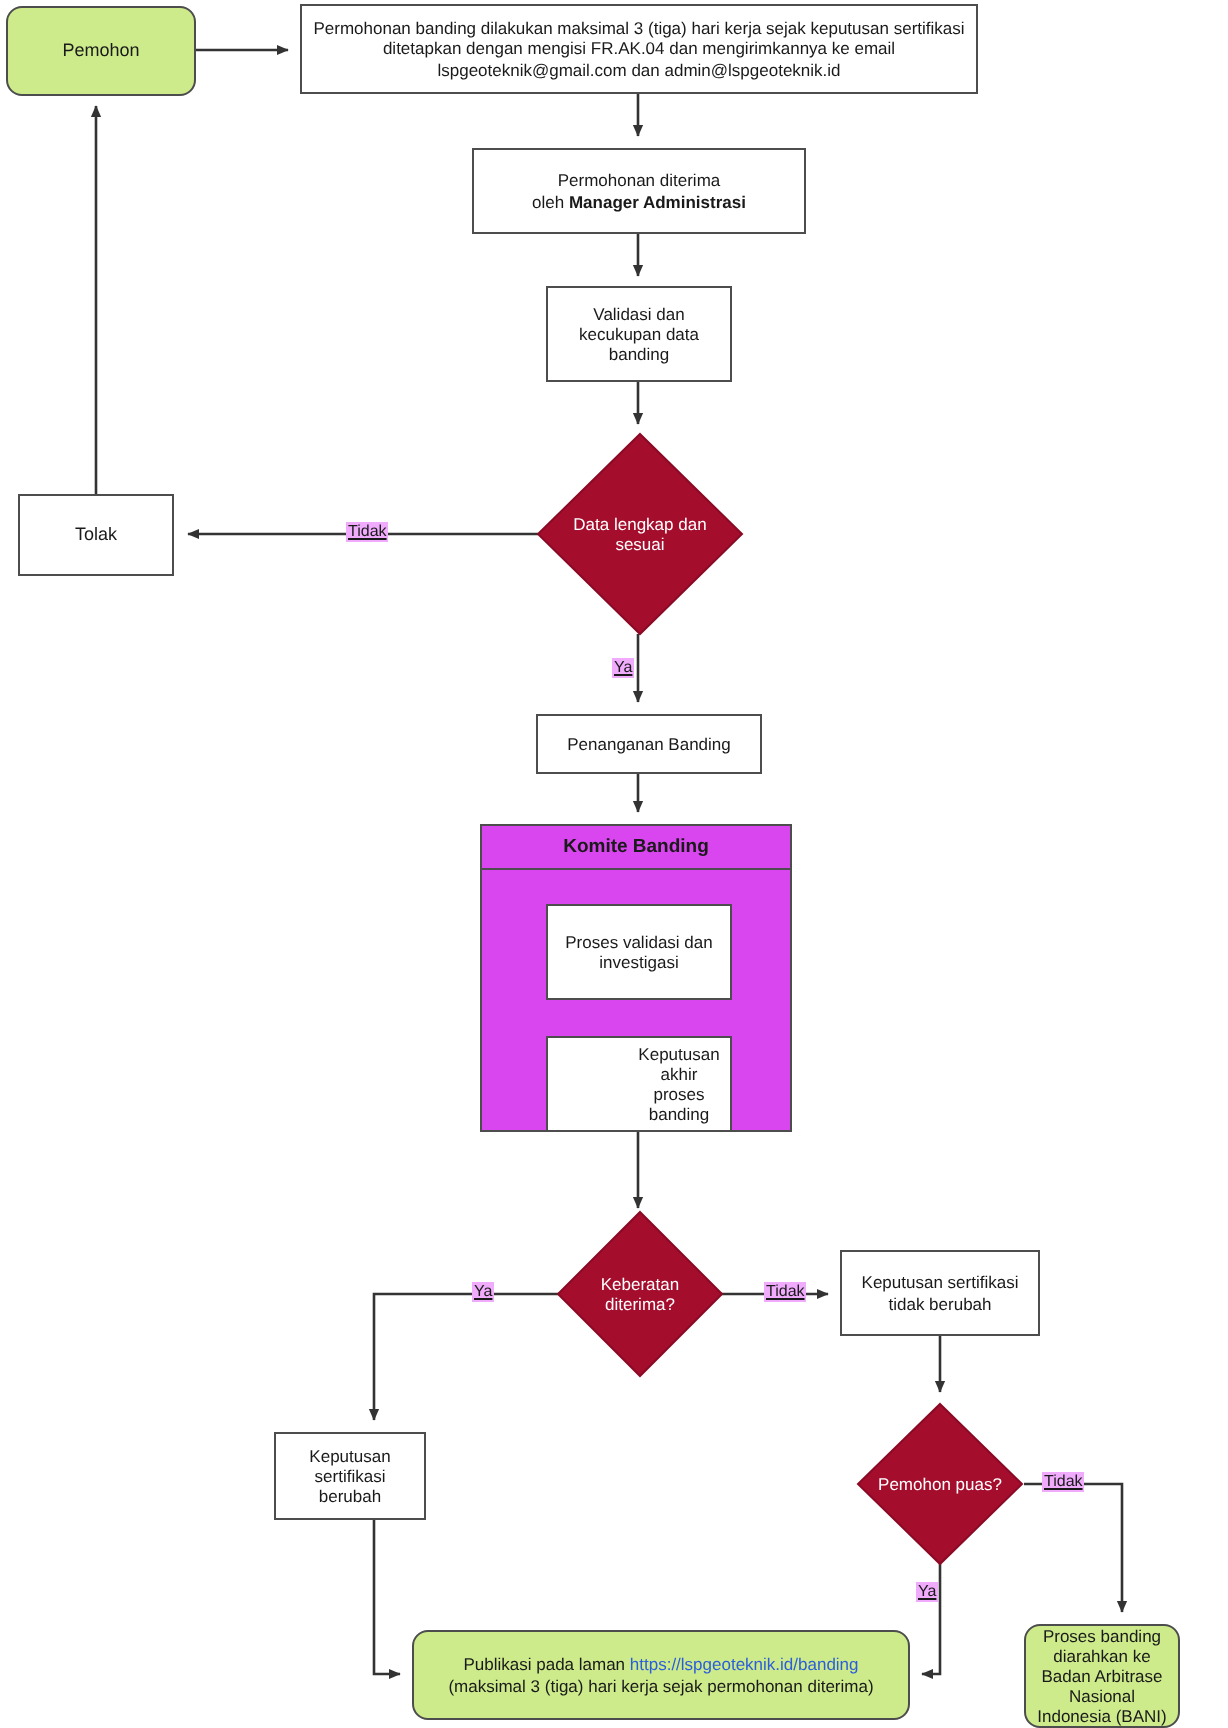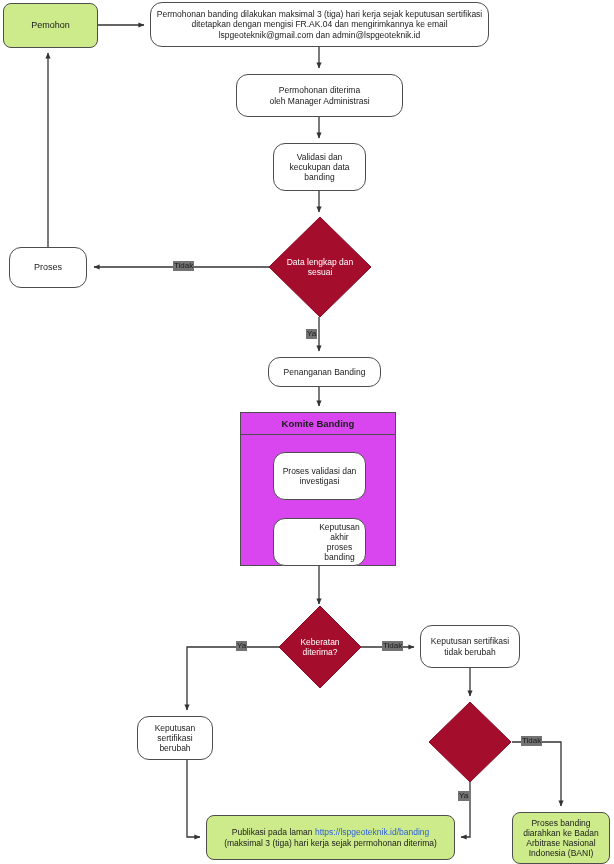--- a/index.html
+++ b/index.html
@@ -29,21 +29,21 @@
     box-sizing: border-box;
     display: flex;
     align-items: center;
     justify-content: center;
     text-align: center;
     line-height: 1.18;
     color: #1a1a1a;
   }
   .box {
     border: 1.2px solid #4d4d4d;
-    border-radius: 12px;
+    border-radius: 0;
     background: #ffffff;
     padding: 2px 4px;
   }
   .box-green {
     background: #cdeb8b;
     border: 1.2px solid #4d4d4d;
     border-radius: 8px;
     padding: 2px 4px;
   }
   .container-box {
@@ -74,32 +74,33 @@
     display: flex;
     align-items: center;
     justify-content: center;
     text-align: center;
     color: #ffffff;
     line-height: 1.2;
     pointer-events: none;
   }
   .edge-label {
     position: absolute;
-    background: #737373;
+    background: #f0abfc;
     color: #1a1a1a;
     font-size: 8px;
     padding: 0 1px;
     line-height: 10px;
     white-space: nowrap;
+    text-decoration: underline;
   }
   .link {
     color: #2b5fd9;
   }
   .bold {
-    font-weight: normal;
+    font-weight: bold;
     text-align: center;
   }
   .t9 { font-size: 9px; }
   .t85 { font-size: 8.5px; }
 </style>
 </head>
 <body>
 
 <div id="canvas">
 
@@ -170,21 +171,21 @@
     <span>Validasi dan kecukupan data banding</span>
   </div>
 
   <div class="diamond-wrap" style="left:269px; top:217px; width:102px; height:100px;">
     <div class="diamond-label t85" style="padding:0 14px; box-sizing:border-box;">
       <span>Data lengkap dan sesuai</span>
     </div>
   </div>
 
   <div class="node box t9" style="left:9px; top:247px; width:78px; height:41px;">
-    <span>Proses</span>
+    <span>Tolak</span>
   </div>
 
   <div class="node box t85" style="left:268px; top:357px; width:113px; height:30px;">
     <span>Penanganan Banding</span>
   </div>
 
   <div class="node container-box" style="left:240px; top:412px; width:156px; height:154px;">
     <div class="container-header">Komite Banding</div>
   </div>
 
@@ -203,29 +204,34 @@
   </div>
 
   <div class="node box t85" style="left:420px; top:625px; width:100px; height:43px;">
     <span>Keputusan sertifikasi tidak berubah</span>
   </div>
 
   <div class="node box t85" style="left:137px; top:716px; width:76px; height:44px;">
     <span>Keputusan sertifikasi berubah</span>
   </div>
 
+  <div class="diamond-wrap" style="left:429px; top:702px; width:82px; height:80px;">
+    <div class="diamond-label t85" style="padding:0 10px; box-sizing:border-box;">
+      <span>Pemohon puas?</span>
+    </div>
+  </div>
 
   <div class="node box-green t85" style="left:206px; top:815px; width:249px; height:45px;">
     <div>
       <div><span>Publikasi pada laman </span><span class="link">https://lspgeoteknik.id/banding</span></div>
       <div>(maksimal 3 (tiga) hari kerja sejak permohonan diterima)</div>
     </div>
   </div>
 
-  <div class="node box-green t85" style="left:512px; top:812px; width:98px; height:52px;">
+  <div class="node box-green t85" style="left:512px; top:812px; width:78px; height:52px;">
     <span>Proses banding diarahkan ke Badan Arbitrase Nasional Indonesia (BANI)</span>
   </div>
 
   <div class="edge-label" style="left:173px; top:261px;">Tidak</div>
   <div class="edge-label" style="left:306px; top:329px;">Ya</div>
   <div class="edge-label" style="left:236px; top:641px;">Ya</div>
   <div class="edge-label" style="left:382px; top:641px;">Tidak</div>
   <div class="edge-label" style="left:521px; top:736px;">Tidak</div>
   <div class="edge-label" style="left:458px; top:791px;">Ya</div>
 

